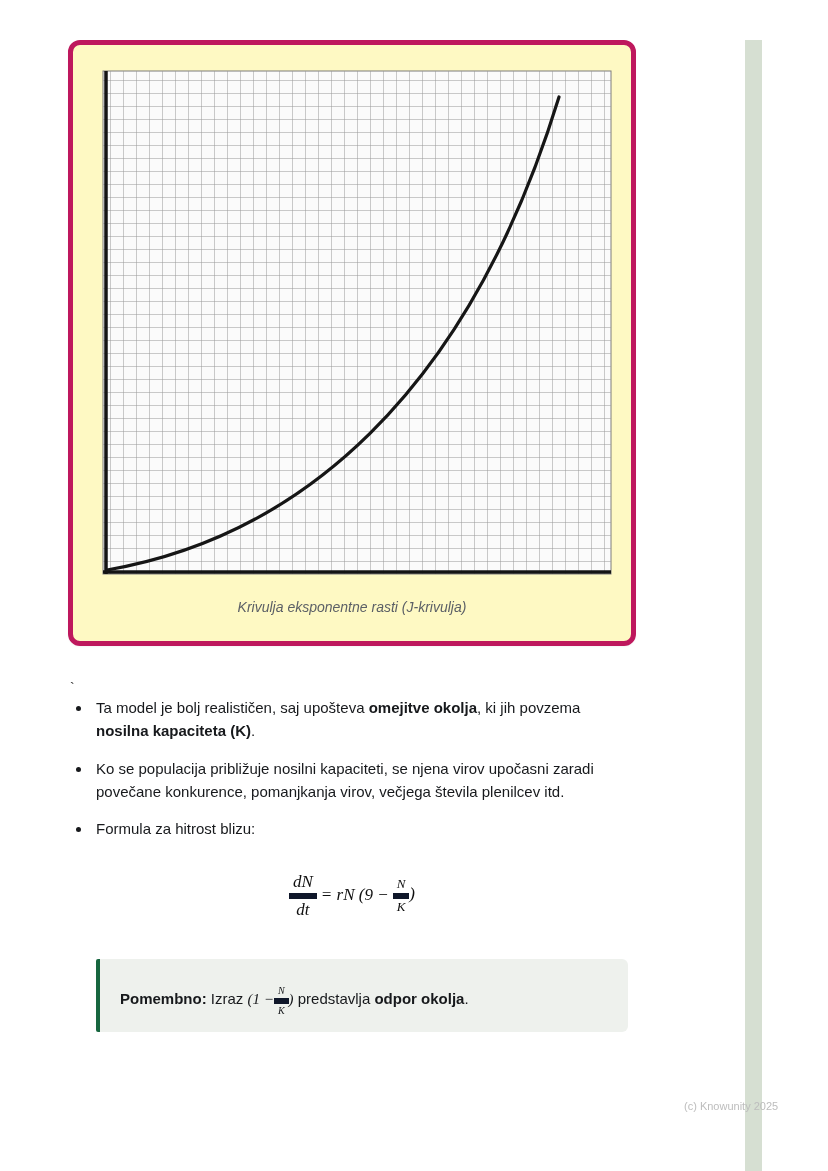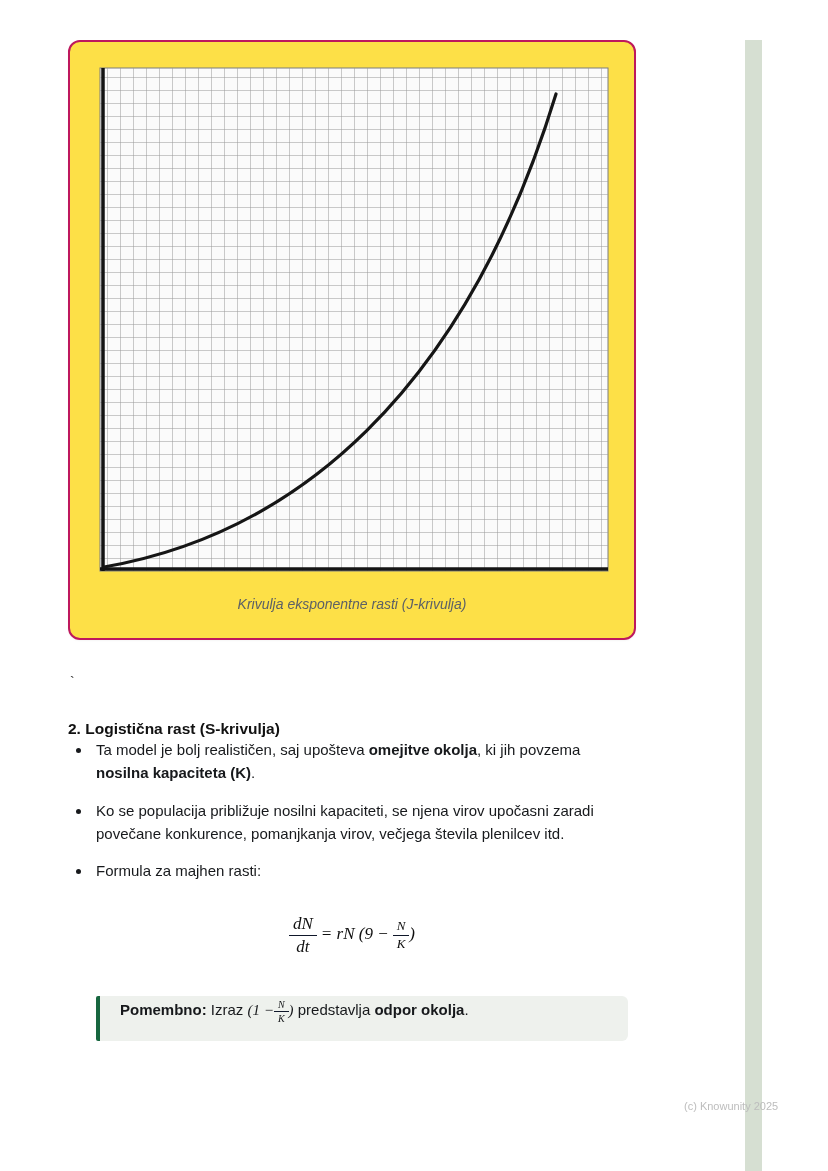--- a/index.html
+++ b/index.html
@@ -9,21 +9,21 @@
     font-family:"Liberation Sans", sans-serif; color:#17191c;
   }
   .side-stripe {
     position:absolute; left:745px; top:40px; width:17px; height:1131px;
     background:#d6dfd2;
   }
   .content { position:absolute; left:68px; top:40px; width:568px; }
 
   
   .figure-card {
-    background:#fde047; border:2px solid #be185d; border-radius:12px;
+    background:#fef9c3; border:5px solid #be185d; border-radius:12px;
     padding:22px 24px 26px; box-shadow:0 1px 2px rgba(0,0,0,0.04);
   }
   .graph-frame { width:520px; height:512px; }
   .figure-caption {
     margin-top:16px; text-align:center; font-style:italic;
     font-size:14px; color:#5c6066;
   }
 
   .stray-tick { margin-top:34px; font-size:14px; color:#2b2b2b; padding-left:2px; }
 
@@ -33,31 +33,31 @@
   ul.main-list > li { font-size:15px; line-height:1.55; margin-bottom:14px; padding-left:4px; }
   ul.main-list > li:last-child { margin-bottom:0; }
   strong { font-weight:bold; }
 
   
   .formula {
     margin-top:32px; text-align:center; font-family:"Liberation Serif", serif;
     font-size:17px; font-style:italic; color:#101010;
   }
   .frac { display:inline-block; vertical-align:middle; text-align:center; line-height:1.15; }
-  .frac .top { display:block; border-bottom:1px solid #0f172a; padding:0 4px 1px; }
+  .frac .top { display:block; border-bottom:6px solid #0f172a; padding:0 4px 1px; }
   .frac .bot { display:block; padding:1px 4px 0; }
   .frac.small { font-size:13px; }
   .frac.tiny  { font-size:10px; }
   .formula .mid { margin:0 4px; }
 
   
   .callout {
     margin:40px 8px 0 28px; background:#eef1ed;
     border-left:4px solid #17663f; border-radius:2px 6px 6px 2px;
-    padding:2px 18px 16px 20px;
+    padding:26px 18px 16px 20px;
   }
   .callout-line { font-size:15px; line-height:1.6; color:#17191c; }
   .inline-math { font-family:"Liberation Serif", serif; font-style:italic; white-space:nowrap; }
   ul.sub-list { margin-top:6px; padding-left:22px; list-style:circle; }
   ul.sub-list > li { font-size:15px; line-height:1.6; padding-left:2px; }
   code.chip {
     display:inline-block; background:#e1ebe1; color:#1f6b45;
     border:1px solid #d2e1d2; border-radius:5px;
     font-family:"Liberation Mono", monospace; font-size:12px;
     padding:0 7px; margin:0 2px; vertical-align:1px; line-height:1.5;
@@ -85,26 +85,25 @@
       <rect x="6" y="4" width="508" height="503" fill="url(#gridpat)"></rect>
       <line x1="9" y1="4" x2="9" y2="507" stroke="#141414" stroke-width="3.5"></line>
       <line x1="6" y1="505" x2="514" y2="505" stroke="#141414" stroke-width="3.5"></line>
       <path d="M 10 503 C 200 470, 370 330, 462 30" fill="none" stroke="#161616" stroke-width="3.2" stroke-linecap="round"></path>
     </svg>
     <div class="figure-caption">Krivulja eksponentne rasti (J-krivulja)</div>
   </div>
 
   <div class="stray-tick">`</div>
 
-  <h2 class="section-heading">2. Logistična rast (S-krivulja)</h2>
 
   <ul class="main-list">
     <li><span>Ta model je bolj realističen, saj upošteva </span><strong>omejitve okolja</strong><span>, ki jih povzema </span><strong>nosilna kapaciteta (K)</strong><span>.</span></li>
     <li><span>Ko se populacija približuje nosilni kapaciteti, se njena virov upočasni zaradi povečane konkurence, pomanjkanja virov, večjega števila plenilcev itd.</span></li>
-    <li><span>Formula za majhen rasti:</span></li>
+    <li><span>Formula za hitrost blizu:</span></li>
   </ul>
 
   <div class="formula">
     <span class="frac"><span class="top">dN</span><span class="bot">dt</span></span><span class="mid">= rN (9 −</span><span class="frac small"><span class="top">N</span><span class="bot">K</span></span><span>)</span>
   </div>
 
   <div class="callout">
     <p class="callout-line"><strong>Pomembno:</strong><span> Izraz </span><span class="inline-math"><span>(1 −</span><span class="frac tiny"><span class="top">N</span><span class="bot">K</span></span><span>)</span></span><span> predstavlja </span><strong>odpor okolja</strong><span>.</span></p>
   </div>
 

